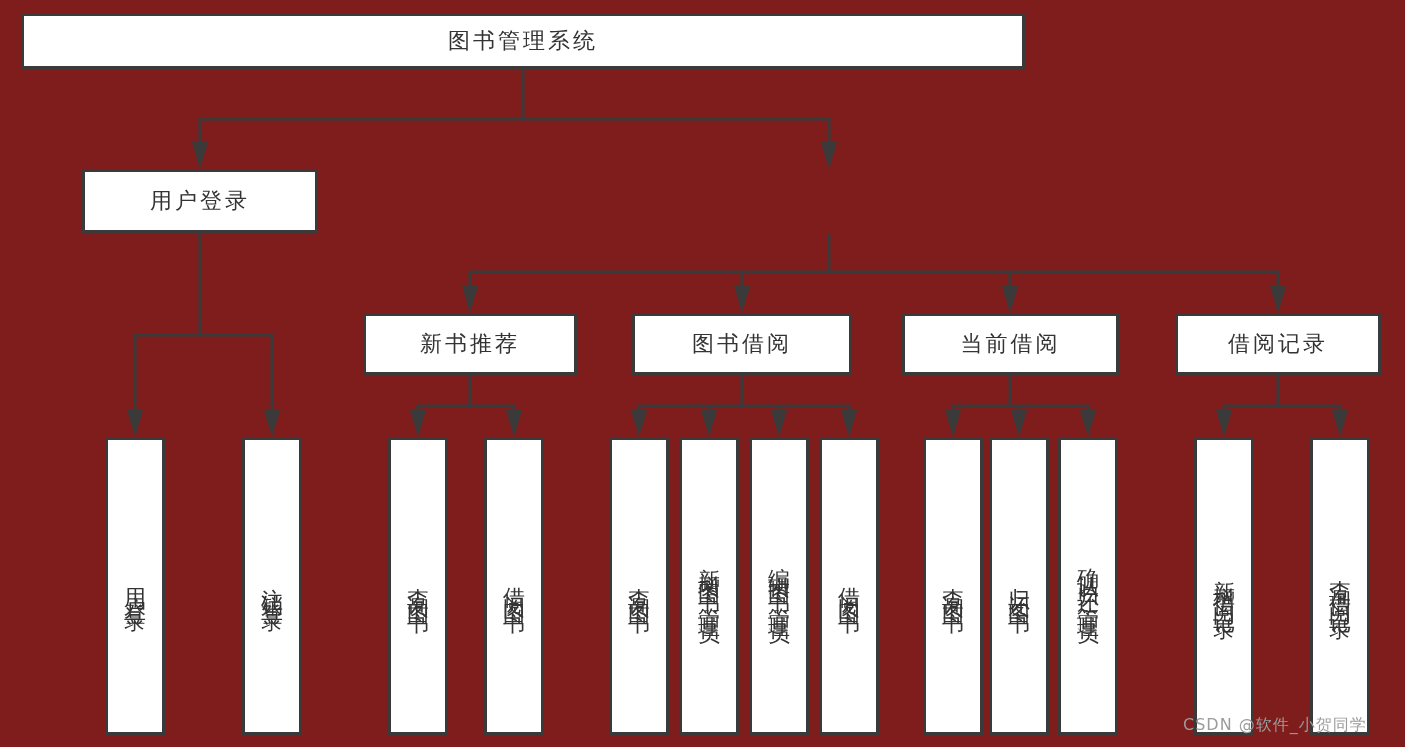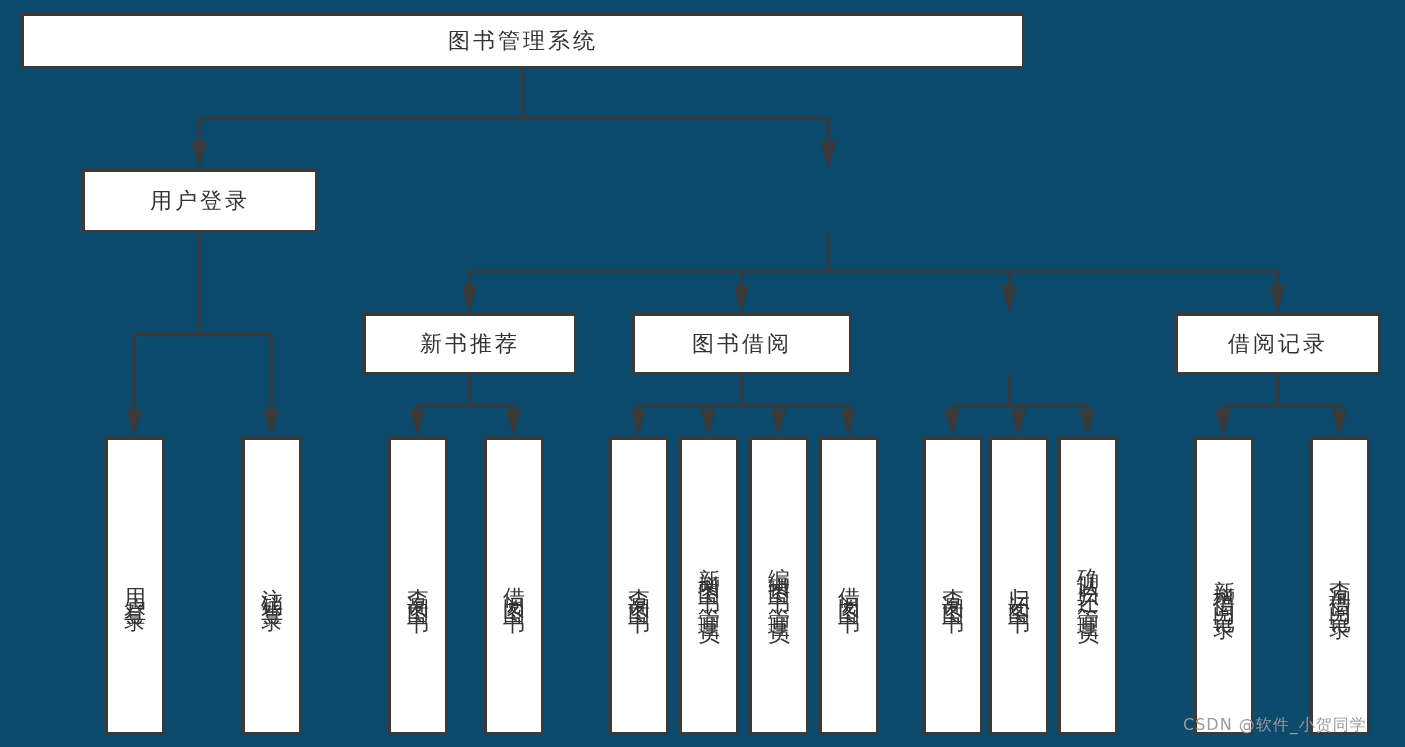--- a/index.html
+++ b/index.html
@@ -1,18 +1,18 @@
 <!DOCTYPE html>
 <html><head>
 <meta charset="utf-8">
 <style>
   html,body { margin:0; padding:0; background:#ffffff; }
   .canvas {
     position:relative; width:1405px; height:747px;
-    background:#0c4a6e; overflow:hidden;
+    background:#7f1d1d; overflow:hidden;
     font-family:"DejaVu Sans","Liberation Sans",sans-serif;
   }
   .wires { position:absolute; left:0; top:0; }
   .box {
     position:absolute; box-sizing:border-box;
     border:3px solid #3a3a3a; background:#ffffff;
     display:flex; align-items:center; justify-content:center;
     color:#333333;
   }
   .hbox { font-size:22px; letter-spacing:3px; }
@@ -85,20 +85,21 @@
       <line x1="1340" y1="406" x2="1340" y2="412" stroke="#3a3a3a" stroke-width="3"></line>
       <polygon points="1332,410 1348,410 1340,437" fill="#3a3a3a"></polygon>
     </svg>
 
   <div class="box hbox" style="left:21px;top:13px;width:1004px;height:56px">图书管理系统</div>
 
   <div class="box hbox" style="left:82px;top:169px;width:236px;height:64px">用户登录</div>
 
   <div class="box hbox" style="left:363px;top:313px;width:214px;height:62px">新书推荐</div>
   <div class="box hbox" style="left:632px;top:313px;width:220px;height:62px">图书借阅</div>
+  <div class="box hbox" style="left:902px;top:313px;width:217px;height:62px">当前借阅</div>
   <div class="box hbox" style="left:1175px;top:313px;width:206px;height:62px">借阅记录</div>
 
   <div class="box leaf" style="left:105px">用户登录</div>
   <div class="box leaf" style="left:242px">注销登录</div>
 
   <div class="box leaf" style="left:388px">查询图书</div>
   <div class="box leaf" style="left:484px">借阅图书</div>
 
   <div class="box leaf" style="left:609px">查询图书</div>
   <div class="box leaf" style="left:679px">新增图书（管理员）</div>

